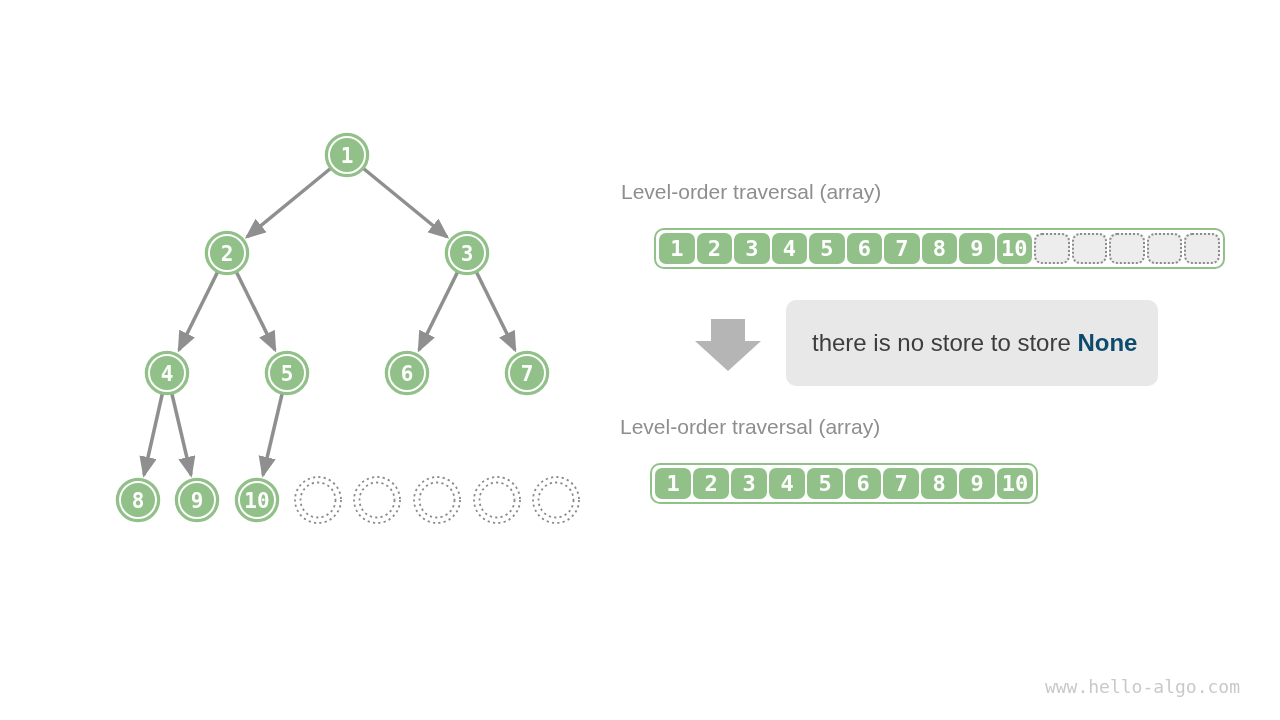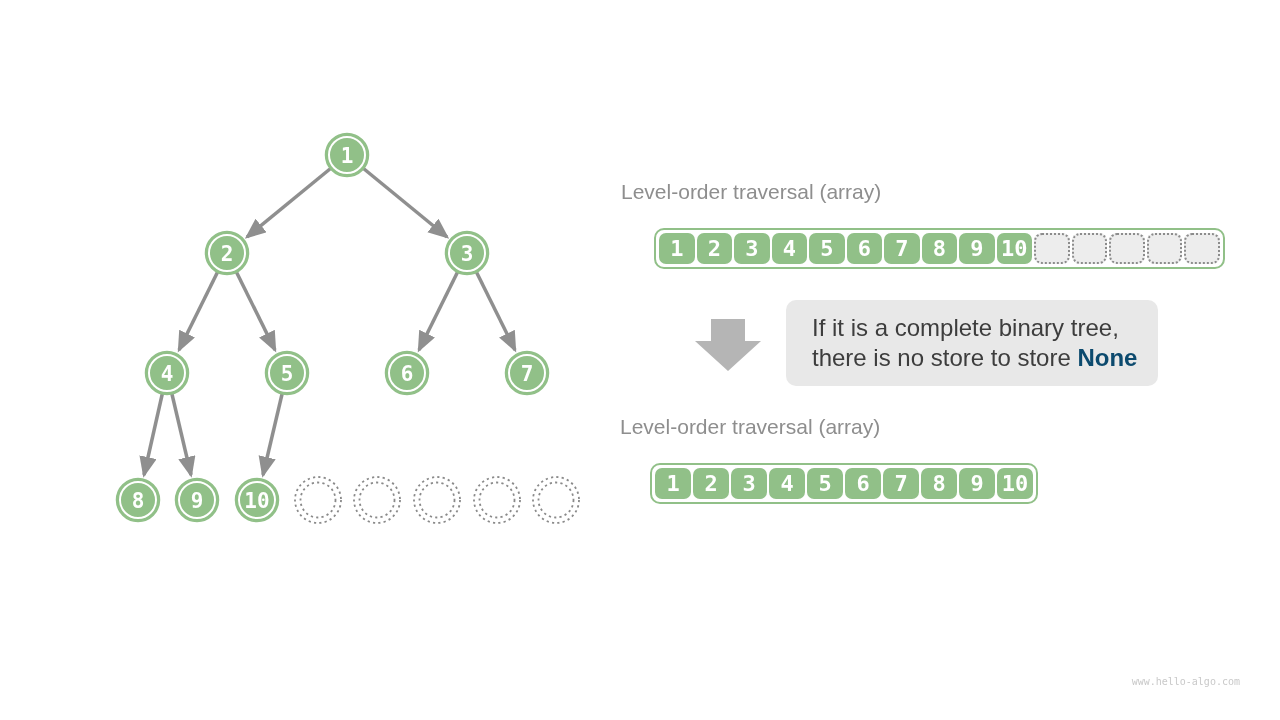--- a/index.html
+++ b/index.html
@@ -32,21 +32,21 @@
 
   
   .note-box{position:absolute;left:786px;top:300px;width:372px;height:86px;background:#e8e8e8;
             border-radius:10px;color:#3d3d3d;font-size:24px;line-height:30px;
             display:flex;flex-direction:column;justify-content:center;padding-left:26px;
             box-sizing:border-box;}
   .note-highlight{font-weight:bold;color:#0c4a6e;}
 
   
   .watermark{position:absolute;right:40px;top:676px;font-family:"DejaVu Sans Mono",monospace;
-             font-size:10px;color:#c9c9c9;}
+             font-size:18px;color:#c9c9c9;}
 </style>
 </head>
 <body>
 
 <div class="stage">
 
   <svg id="tree-svg" width="620" height="560" viewBox="0 0 620 560">
     <defs>
       <marker id="arrowhead" markerWidth="7" markerHeight="6" refX="5.2" refY="2.5" orient="auto">
         <path d="M0,0 L6,2.5 L0,5 Z" fill="#8f8f8f"></path>
@@ -158,21 +158,20 @@
     <div class="acell empty"></div>
     <div class="acell empty"></div>
     <div class="acell empty"></div>
   </div>
 
   <svg id="down-arrow" width="66" height="52" viewBox="0 0 66 52">
     <polygon points="16,0 50,0 50,22 66,22 33,52 0,22 16,22" fill="#b5b5b5"></polygon>
   </svg>
 
   <div class="note-box">
-    <div><span>If it is a complete binary tree,</span></div>
     <div><span>there is no store to store </span><span class="note-highlight">None</span></div>
   </div>
 
   <div class="sec-label" style="left:620px;top:415px;">Level-order traversal (array)</div>
 
   <div class="array" id="array-bottom" style="left:650px;top:463px;">
     <div class="acell">1</div>
     <div class="acell">2</div>
     <div class="acell">3</div>
     <div class="acell">4</div>

